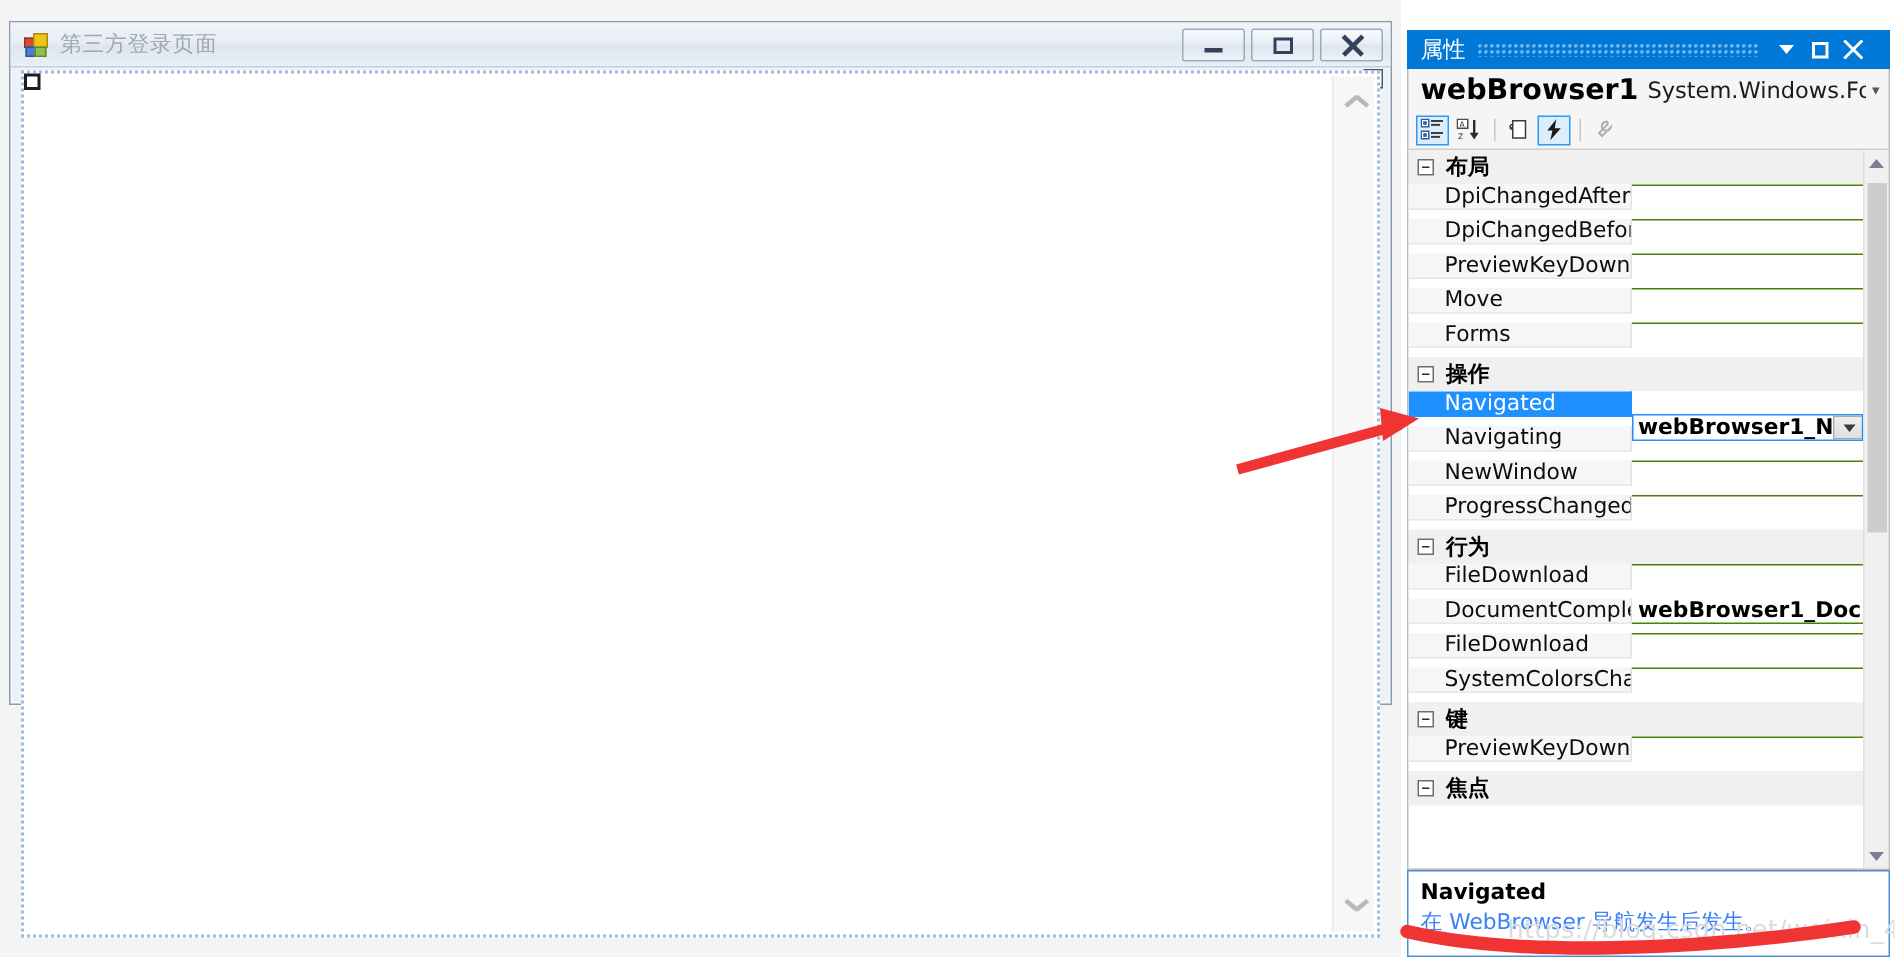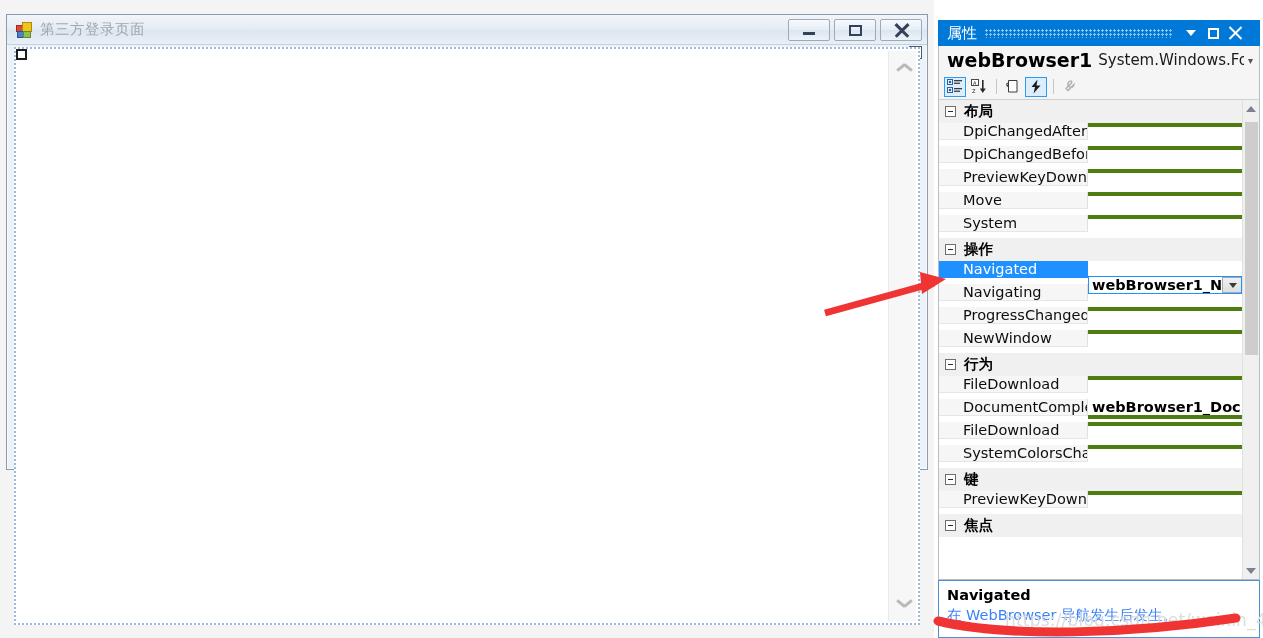--- a/index.html
+++ b/index.html
@@ -333,21 +333,21 @@
     align-items: center;
     overflow: hidden;
     white-space: nowrap;
     font-size: 14.5px;
     color: #0d0d0d;
     font-family: "DejaVu Sans", "Liberation Sans", sans-serif;
   }
   .prop-row .value-cell {
     flex: 1 1 auto;
     background: #ffffff;
-    border-bottom: 4px solid #4d7c0f;
+    border-bottom: 1px solid #4d7c0f;
     box-sizing: border-box;
     display: flex;
     align-items: center;
     padding-left: 4px;
     overflow: hidden;
     white-space: nowrap;
     font-size: 14.5px;
     font-weight: bold;
     color: #000000;
     font-family: "DejaVu Sans", "Liberation Sans", sans-serif;
@@ -612,21 +612,21 @@
             <span></span>
           </div>
         </div>
         <div class="prop-row">
           <div class="name-cell">Move</div>
           <div class="value-cell">
             <span></span>
           </div>
         </div>
         <div class="prop-row">
-          <div class="name-cell">System</div>
+          <div class="name-cell">Forms</div>
           <div class="value-cell">
             <span></span>
           </div>
         </div>
         <div class="cat-row">
           <span class="cat-toggle"></span>
           <span>操作</span>
         </div>
         <div class="prop-row selected">
           <div class="name-cell">Navigated</div>
@@ -637,27 +637,27 @@
             </span>
           </div>
         </div>
         <div class="prop-row">
           <div class="name-cell">Navigating</div>
           <div class="value-cell">
             <span></span>
           </div>
         </div>
         <div class="prop-row">
+          <div class="name-cell">NewWindow</div>
+          <div class="value-cell">
+            <span></span>
+          </div>
+        </div>
+        <div class="prop-row">
           <div class="name-cell">ProgressChanged</div>
-          <div class="value-cell">
-            <span></span>
-          </div>
-        </div>
-        <div class="prop-row">
-          <div class="name-cell">NewWindow</div>
           <div class="value-cell">
             <span></span>
           </div>
         </div>
         <div class="cat-row">
           <span class="cat-toggle"></span>
           <span>行为</span>
         </div>
         <div class="prop-row">
           <div class="name-cell">FileDownload</div>

